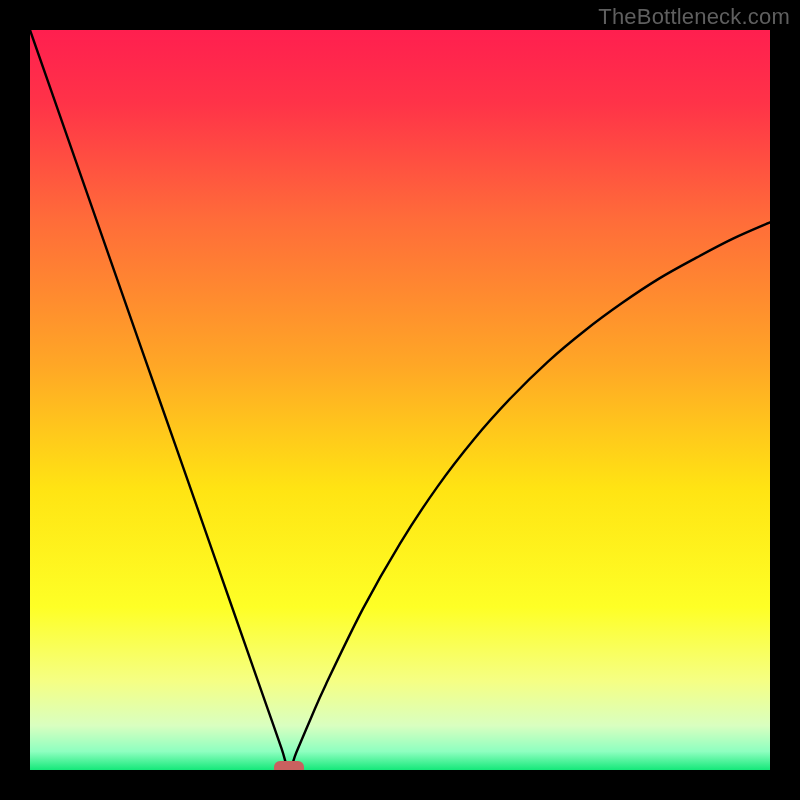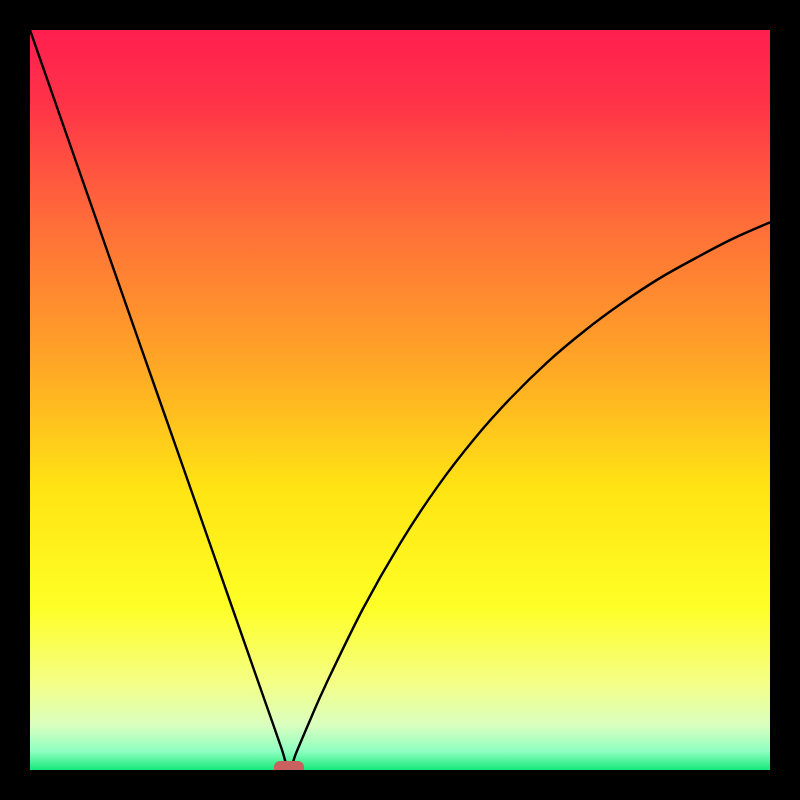--- a/index.html
+++ b/index.html
@@ -33,20 +33,21 @@
     font-size: 22px;
     letter-spacing: 0.2px;
     font-weight: 500;
   }
   svg { display: block; }
 </style>
 </head>
 <body>
 
 <div class="outer">
+  <div class="watermark">TheBottleneck.com</div>
   <div class="plot">
     <svg id="chart-svg" width="740" height="740" viewBox="0 0 740 740">
       <defs>
         <linearGradient id="bg-grad" x1="0" y1="0" x2="0" y2="1">
             <stop offset="0%" stop-color="#ff1f4f"></stop>
             <stop offset="10%" stop-color="#ff3348"></stop>
             <stop offset="25%" stop-color="#ff6a3a"></stop>
             <stop offset="45%" stop-color="#ffa626"></stop>
             <stop offset="62%" stop-color="#ffe413"></stop>
             <stop offset="78%" stop-color="#feff26"></stop>

